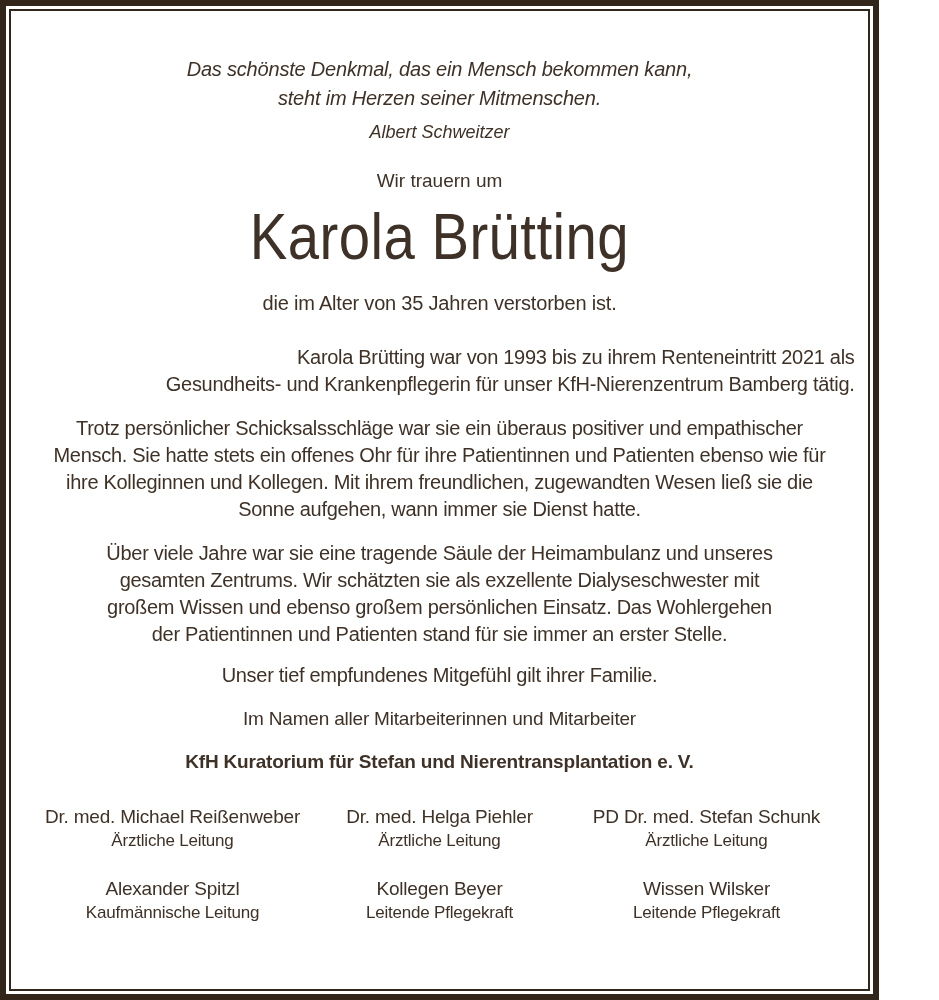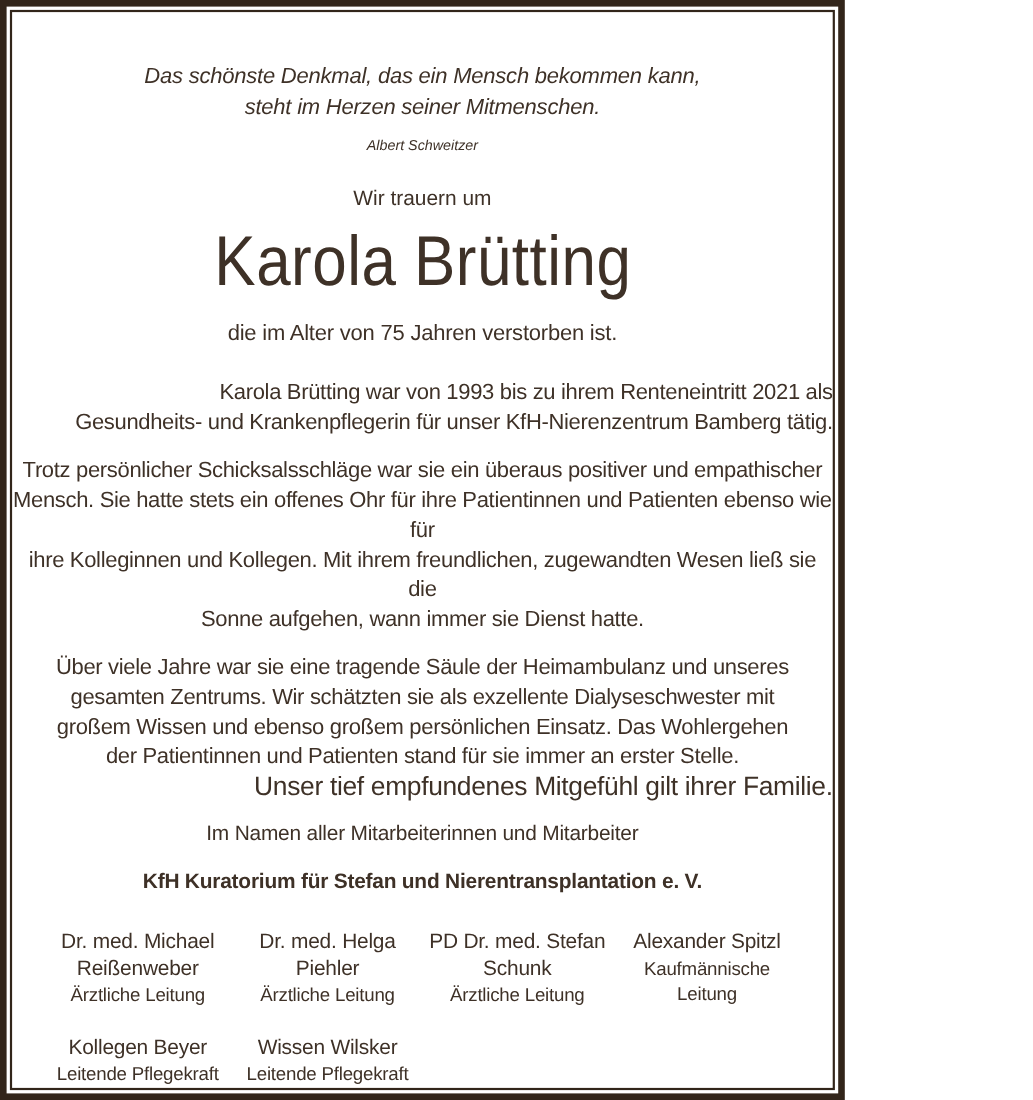--- a/index.html
+++ b/index.html
@@ -7,21 +7,21 @@
     --text: #3e3127;
   }
   html,body{
     margin:0;
     padding:0;
     background:#ffffff;
     font-family:"Liberation Sans", sans-serif;
     color:var(--text);
   }
   .sheet{
-    width:768px;
+    width:879px;
     height:1000px;
     box-sizing:border-box;
     background:var(--frame);
     padding:6px;
   }
   .frame-gap{
     box-sizing:border-box;
     background:#ffffff;
     width:100%;
     height:100%;
@@ -40,21 +40,21 @@
     margin-top:44px;
     font-style:italic;
     font-size:20px;
     line-height:29px;
     letter-spacing:-0.2px;
     white-space:pre-line;
   }
   .attribution{
     margin-top:7px;
     font-style:italic;
-    font-size:13px;
+    font-size:18px;
     line-height:24px;
   }
   .intro{
     margin-top:24px;
     font-size:19px;
     line-height:26px;
   }
   .deceased{
     margin-top:4px;
     font-size:64px;
@@ -76,43 +76,43 @@
   .body-par{
     margin:17px auto 0 auto;
     max-width:830px;
     font-size:20px;
     line-height:27px;
     letter-spacing:-0.3px;
     white-space:pre-line;
   }
   .body-par.first{ margin-top:27px;text-align:right; }
   .condolence{
-    font-size:24px;
+    margin-top:14px;
+    font-size:20px;
     line-height:27px;
     letter-spacing:-0.3px;
-    text-align:right;
   }
   .on-behalf{
     margin-top:17px;
     font-size:19px;
     line-height:26px;
     letter-spacing:-0.2px;
   }
   .organization{
     margin-top:17px;
     font-size:19px;
     line-height:26px;
     font-weight:bold;
     letter-spacing:-0.2px;
   }
   .signatures{
     margin-top:30px;
     padding:0 28px;
     display:grid;
-    grid-template-columns:1fr 1fr 1fr 1fr;
+    grid-template-columns:1fr 1fr 1fr;
     row-gap:25px;
   }
   .sig-name{
     font-size:19px;
     line-height:24px;
     letter-spacing:-0.2px;
   }
   .sig-role{
     font-size:17px;
     line-height:23px;
@@ -130,21 +130,21 @@
 steht im Herzen seiner Mitmenschen.</div>
 
       <div class="attribution">Albert Schweitzer</div>
 
       <div class="intro">Wir trauern um</div>
 
       <div class="deceased">
         <span class="condense">Karola Brütting</span>
       </div>
 
-      <div class="subnote">die im Alter von 75 Jahren verstorben ist.</div>
+      <div class="subnote">die im Alter von 35 Jahren verstorben ist.</div>
 
       <div class="body-par first">Karola Brütting war von 1993 bis zu ihrem Renteneintritt 2021 als
 Gesundheits- und Krankenpflegerin für unser KfH-Nierenzentrum Bamberg tätig.</div>
 
       <div class="body-par">Trotz persönlicher Schicksalsschläge war sie ein überaus positiver und empathischer
 Mensch. Sie hatte stets ein offenes Ohr für ihre Patientinnen und Patienten ebenso wie für
 ihre Kolleginnen und Kollegen. Mit ihrem freundlichen, zugewandten Wesen ließ sie die
 Sonne aufgehen, wann immer sie Dienst hatte.</div>
 
       <div class="body-par">Über viele Jahre war sie eine tragende Säule der Heimambulanz und unseres

